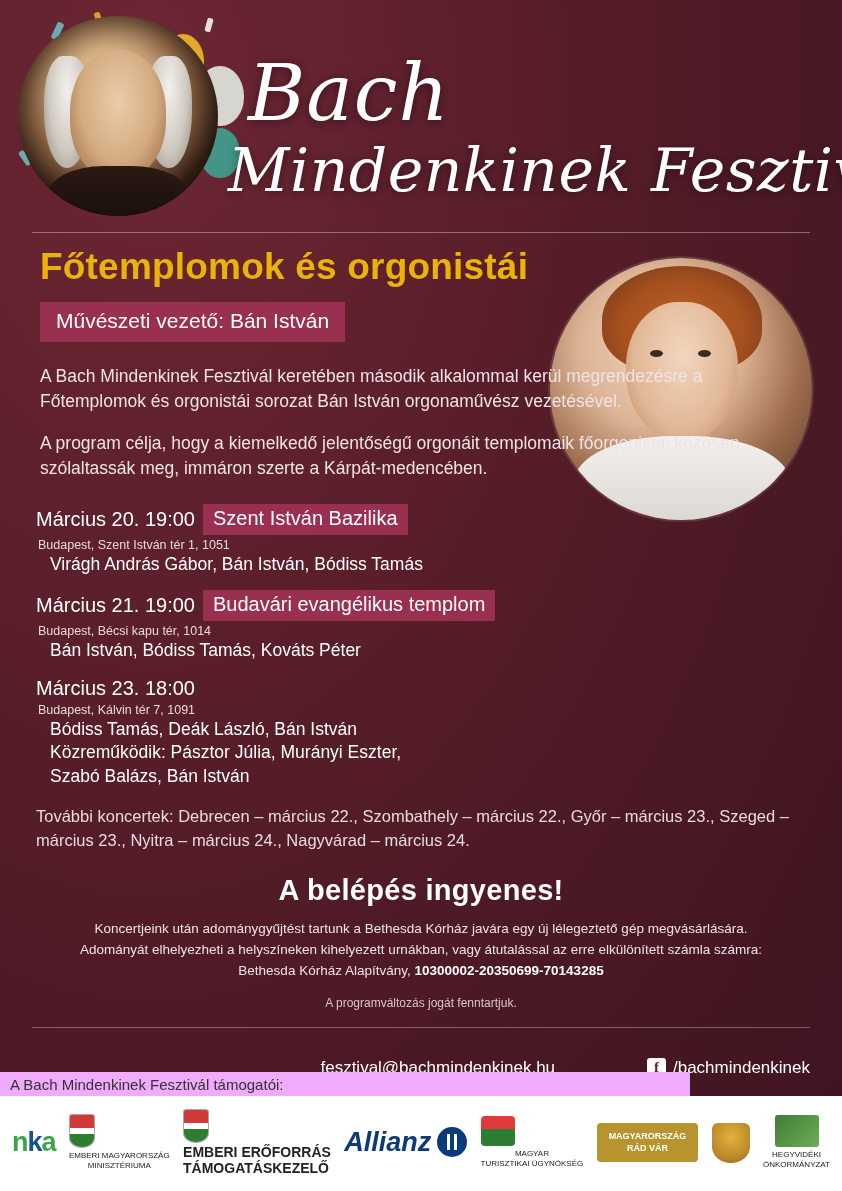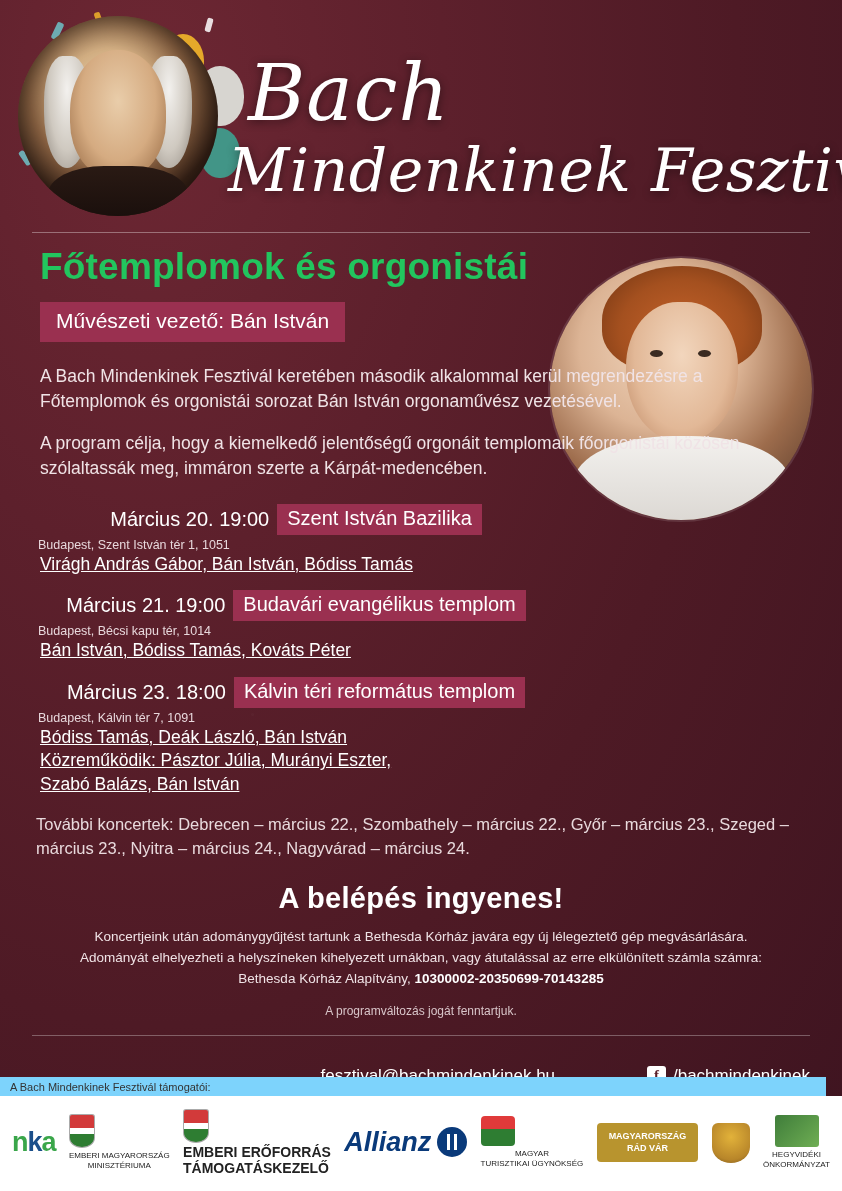--- a/index.html
+++ b/index.html
@@ -74,46 +74,46 @@
   }
   .title-main { left: 248px; top: 48px; font-size: 78px; letter-spacing: 1px; }
   .title-sub  { left: 228px; top: 135px; font-size: 60px; letter-spacing: .5px; }
   .header-rule {
     position: absolute; left: 32px; top: 232px; width: 778px; height: 1px;
     background: rgba(255,255,255,.35);
   }
   
   .content { position: absolute; left: 0; top: 246px; width: 842px; }
   .h1 {
-    margin-left: 40px; color: #22c55e; font-size: 37px; font-weight: 700;
+    margin-left: 40px; color: #eab308; font-size: 37px; font-weight: 700;
     letter-spacing: .2px;
   }
   .badge-lead {
     display: inline-block; margin: 14px 0 0 40px;
     background: #9a3050; color: #fff;
     padding: 7px 16px 9px 16px; font-size: 21px;
   }
   .para {
     margin: 22px 40px 0 40px; color: #f0e3e6; font-size: 17.5px; line-height: 1.45;
     max-width: 760px;
   }
   .para + .para { margin-top: 16px; }
   
   .concerts { margin: 22px 0 0 36px; width: 520px; }
   .c-row { margin-bottom: 14px; }
-  .c-line1 { display: flex; align-items: center; gap: 0; justify-content: center; }
+  .c-line1 { display: flex; align-items: center; gap: 0; }
   .c-date {
     color: #fff; font-size: 20px; padding-right: 8px; white-space: nowrap;
   }
   .c-venue {
     background: #9a3050; color: #fff; font-size: 20px;
     padding: 3px 10px 5px 10px; white-space: nowrap;
   }
   .c-addr { color: #e8d8dc; font-size: 12.5px; margin: 3px 0 1px 2px; }
-  .c-perf { color: #ffffff; font-size: 17.5px; line-height: 1.35; margin-left: 4px; text-decoration: underline; }
+  .c-perf { color: #ffffff; font-size: 17.5px; line-height: 1.35; margin-left: 14px; }
   
   .photo-circle {
     position: absolute; right: 30px; top: 258px;
     width: 262px; height: 262px; border-radius: 50%;
     overflow: hidden;
     background: radial-gradient(circle at 42% 34%, #f0d4bb 0%, #dcb495 35%, #9d6c4c 62%, #4a2f22 100%);
     box-shadow: 0 0 0 2px rgba(255,255,255,.12);
   }
   .ph-hair {
     position: absolute; left: 52px; top: 8px; width: 160px; height: 108px;
@@ -161,22 +161,22 @@
     text-align: center; font-family: "Liberation Serif", serif;
   }
   .credits { text-align: center; color: #e8d8dc; font-size: 13px; margin-top: 10px; line-height: 1.5; }
   .rule3 { margin: 10px auto 0 auto; width: 778px; height: 1px; background: rgba(255,255,255,.25); }
   
   .sponsors {
     position: absolute; left: 0; bottom: 0; width: 842px; height: 95px;
     background: #ffffff;
   }
   .sponsor-caption {
-    position: absolute; left: 0; bottom: 95px; width: 826px;
-    background: #7dd3fc; color: #333; font-size: 11px; padding: 4px 0 3px 10px;
+    position: absolute; left: 0; bottom: 95px; width: 690px;
+    background: #f0abfc; color: #333; font-size: 15px; padding: 4px 0 3px 10px;
   }
   .sp-row {
     display: flex; align-items: center; justify-content: space-between;
     height: 95px; padding: 4px 12px 6px 12px;
   }
   .sp { display: flex; flex-direction: column; justify-content: center; }
   .sp-nka { color: #1b4f8a; font-weight: 700; font-size: 27px; letter-spacing: -1px; }
   .sp-nka span { color: #3aa64a; }
   .sp-crest {
     width: 26px; height: 34px;
@@ -266,21 +266,20 @@
         <div class="c-line1">
           <span class="c-date">Március 21. 19:00</span>
           <span class="c-venue">Budavári evangélikus templom</span>
         </div>
         <div class="c-addr">Budapest, Bécsi kapu tér, 1014</div>
         <div class="c-perf">Bán István, Bódiss Tamás, Kováts Péter</div>
       </div>
       <div class="c-row">
         <div class="c-line1">
           <span class="c-date">Március 23. 18:00</span>
-          <span class="c-venue">Kálvin téri református templom</span>
         </div>
         <div class="c-addr">Budapest, Kálvin tér 7, 1091</div>
         <div class="c-perf" style="white-space:pre-line;">Bódiss Tamás,  Deák László, Bán István
 Közreműködik: Pásztor Júlia, Murányi Eszter,
 Szabó Balázs, Bán István</div>
       </div>
     </div>
 
     <div class="further">További koncertek: Debrecen – március 22., Szombathely – március 22., Győr – március 23., Szeged – március 23., Nyitra – március 24., Nagyvárad – március 24.</div>
 

